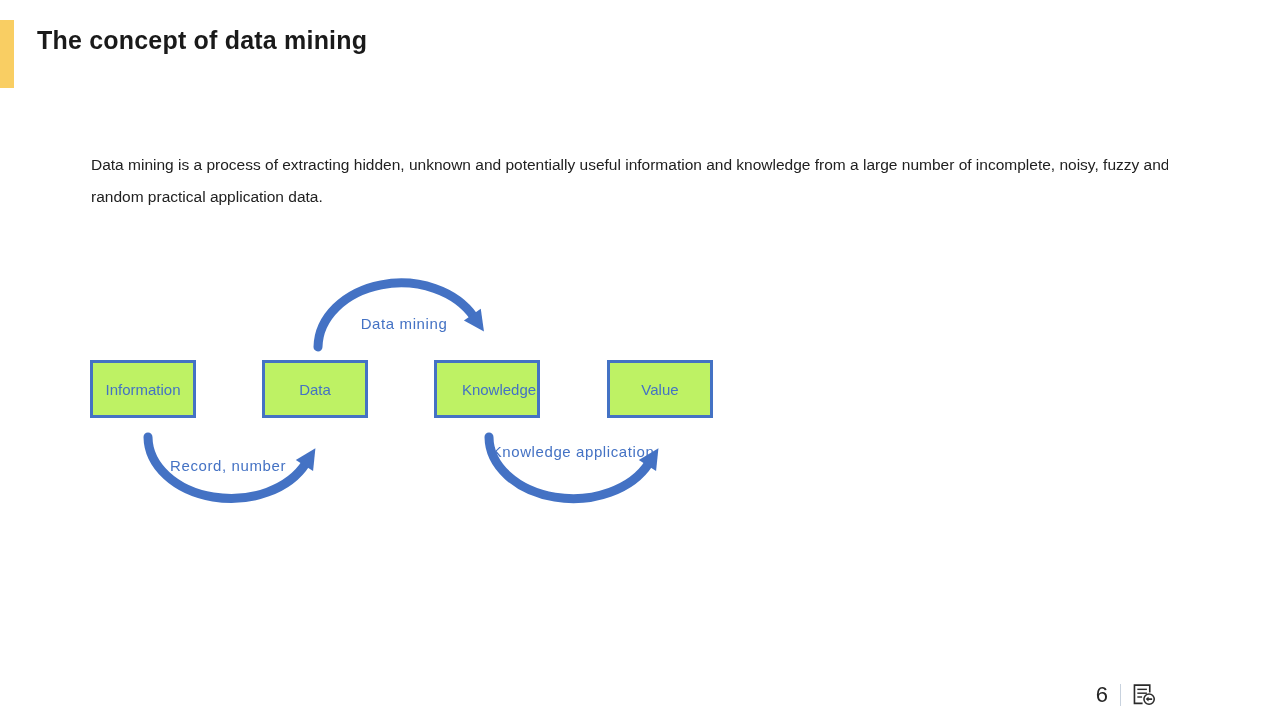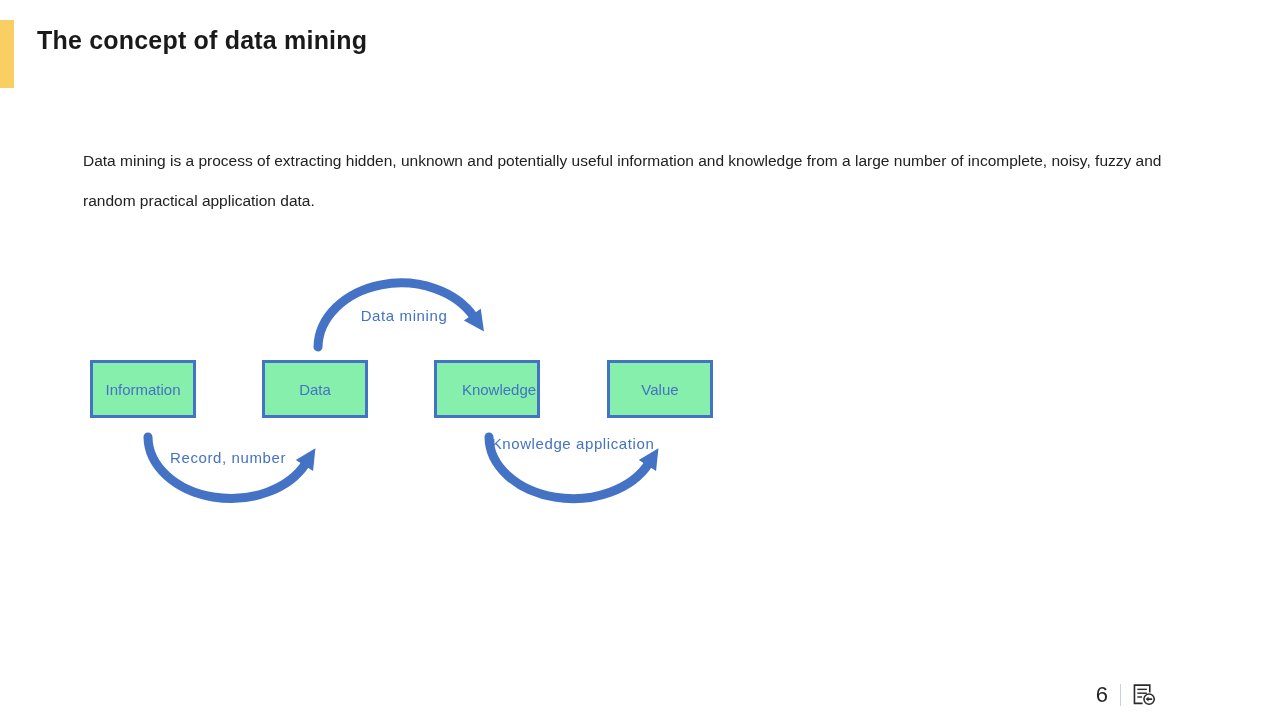--- a/index.html
+++ b/index.html
@@ -27,23 +27,23 @@
     font-weight: 700;
     letter-spacing: 0.2px;
     color: var(--title-text, #1A1A1A);
   }
 
   
   .intro {
     position: absolute;
     left: 83px; top: 141px;
     width: 1095px;
-    margin: 0;
+    margin: 8px;
     font-size: 15.5px;
-    line-height: 40px;
+    line-height: 32px;
     color: var(--body-text, #212121);
   }
   .summary {
     position: absolute;
     left: 72px; top: 568px;
     width: 1125px;
     margin: 0;
     font-size: 15.5px;
     line-height: 28px;
     color: var(--summary-text, #4472C4);
@@ -65,38 +65,39 @@
     stroke: var(--diagram-blue, #4472C4);
     stroke-width: 9;
     stroke-linecap: round;
   }
   .level-box {
     position: absolute;
     top: 100px;
     width: 106px; height: 58px;
     box-sizing: border-box;
     border: 3px solid var(--diagram-blue, #4472C4);
-    background: #86efac;
+    background: #bef264;
     display: flex;
     align-items: center;
     justify-content: center;
     font-size: 15px;
     color: var(--diagram-blue, #4472C4);
   }
   .box-0 { left: 30px; }
   .box-1 { left: 202px; }
   .box-2 { left: 374px; padding-left: 24px; }
   .box-3 { left: 547px; text-align: right; }
   .arc-label {
     position: absolute;
     transform: translateX(-50%);
     white-space: nowrap;
     font-size: 15px;
     letter-spacing: 0.6px;
     color: var(--diagram-blue, #4472C4);
+    margin-top: 8px;
   }
   .label-top { left: 344px; top: 47px; }
   .label-bl  { left: 168px; top: 189px; }
   .label-br  { left: 513px; top: 175px; }
 
   
   .footer {
     position: absolute;
     right: 12px; bottom: 12px;
     display: flex;

